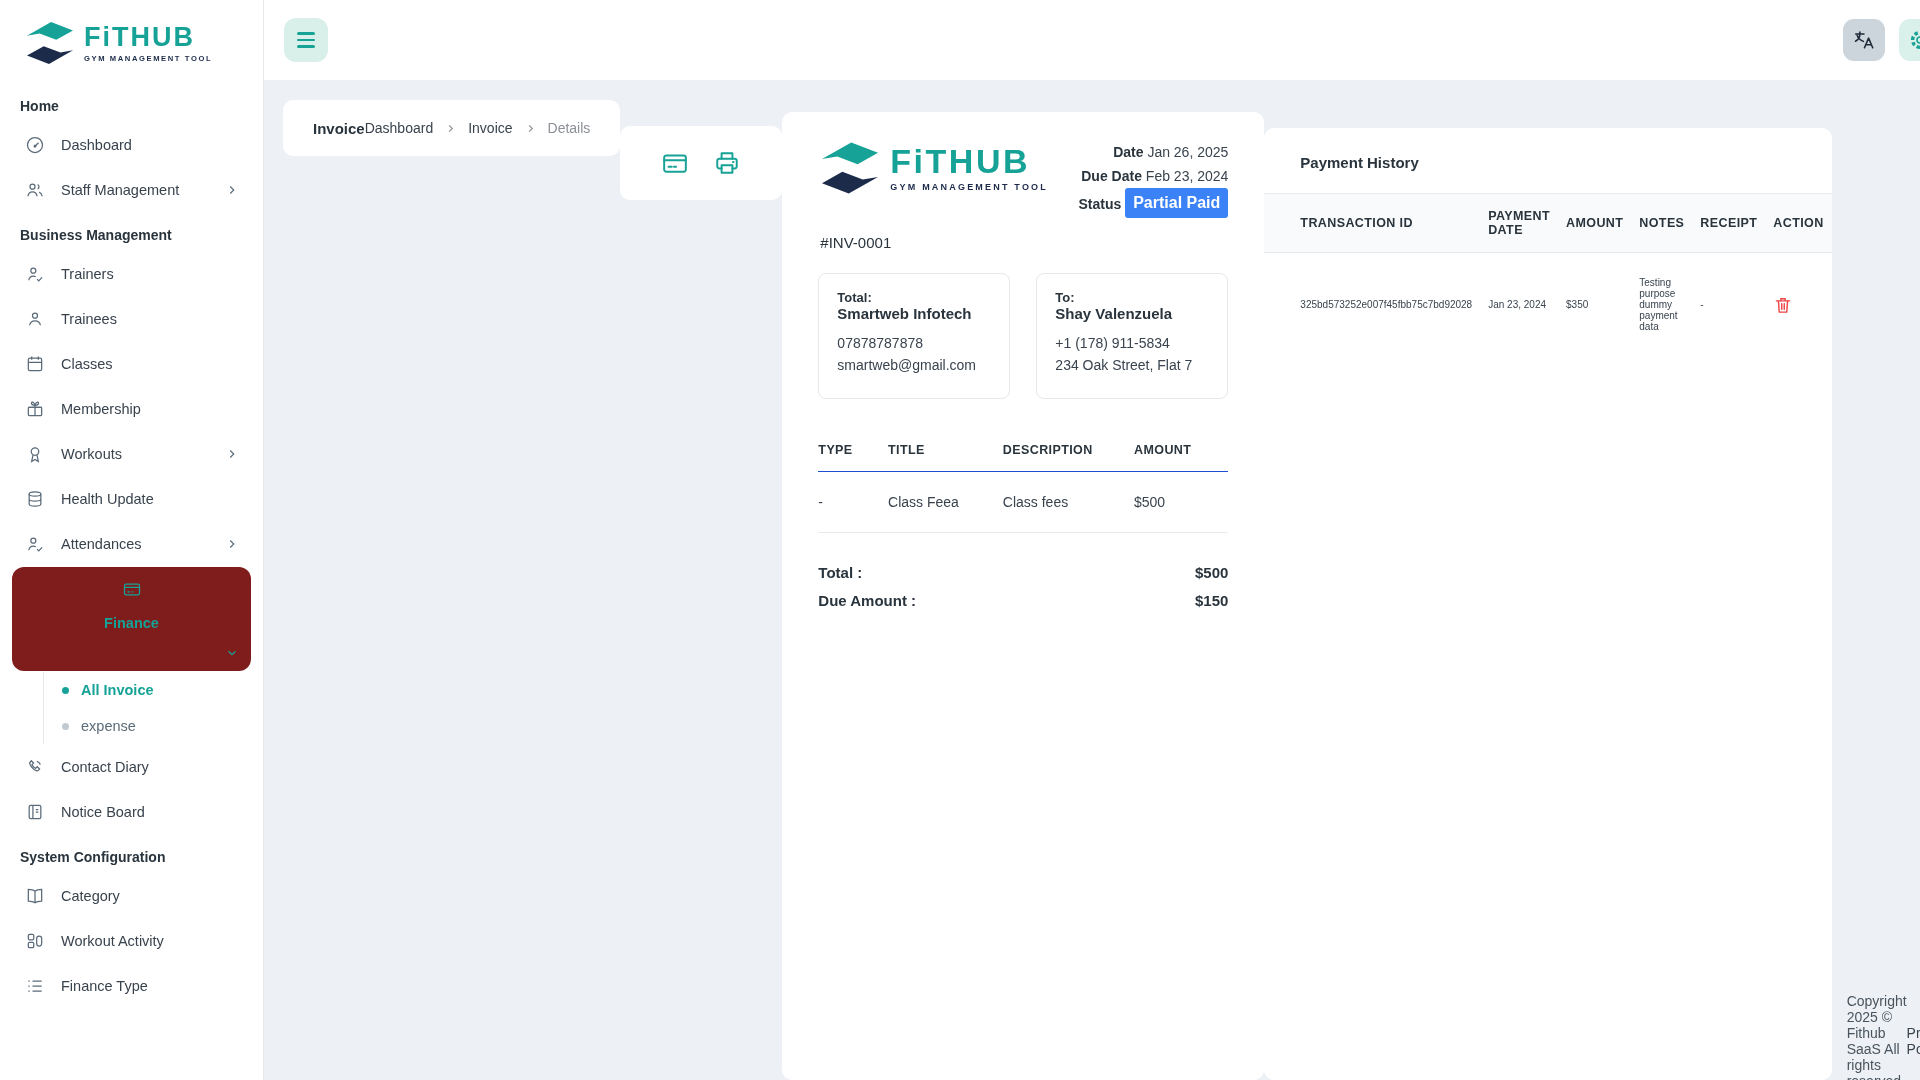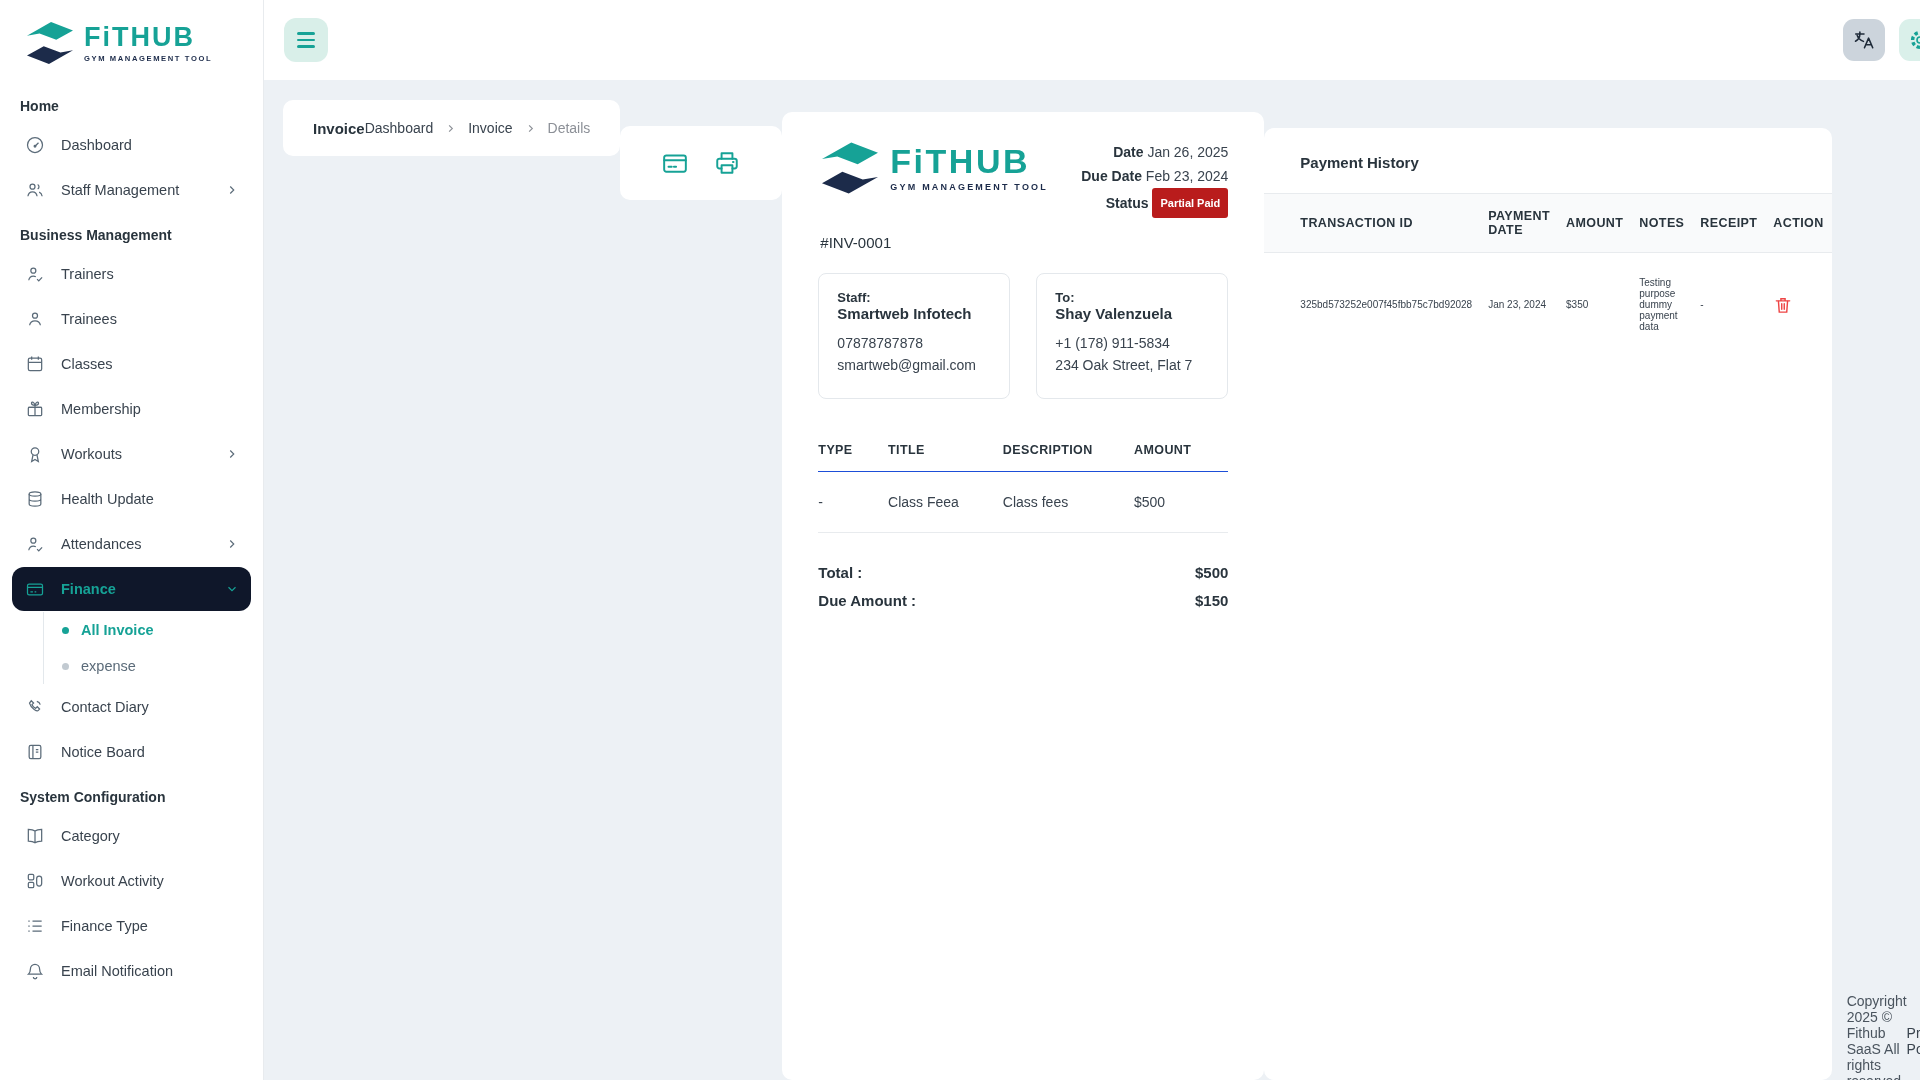--- a/index.html
+++ b/index.html
@@ -11,21 +11,21 @@
   .logo-wrap { display:flex; align-items:center; gap:8px; padding:6px 8px 18px 14px; }
   .logo-mark { width:52px; height:46px; }
   .logo-text-block { display:flex; flex-direction:column; }
   .logo-name { font-size:27px; font-weight:bold; color:#16a296; letter-spacing:2px; line-height:1; }
   .logo-tagline { font-size:7.6px; font-weight:bold; color:#1c2b4a; letter-spacing:1.6px; margin-top:3px; }
   .nav-section-label { font-size:14px; font-weight:bold; color:#29343d; padding:14px 10px 8px 10px; }
   .nav-item { display:flex; align-items:center; gap:15px; padding:11px 12px; margin:1px 2px; border-radius:12px; cursor:pointer; font-size:14.5px; color:#39434e; }
   .nav-item .nicon { width:22px; height:22px; display:flex; align-items:center; justify-content:center; }
   .nav-item svg { stroke:#5b6b79; }
   .nav-item .chev { margin-left:auto; display:flex; }
-  .nav-item.active { background:#0f172a; color:#16a296; font-weight:bold; }
+  .nav-item.active { background:#7f1d1d; color:#16a296; font-weight:bold;flex-direction:column; }
   .nav-item.active svg { stroke:#16a296; }
   .sub-group { border-left:1px solid #e3e8ec; margin-left:33px; padding-left:0; }
   .sub-item { display:flex; align-items:center; gap:12px; padding:10px 10px 10px 18px; font-size:14.5px; color:#5b6b79; cursor:pointer; }
   .sub-item .dot { width:7px; height:7px; border-radius:50%; background:#c2cad1; }
   .sub-item.active { color:#16a296; font-weight:bold; }
   .sub-item.active .dot { background:#16a296; }
 
   
   .main { flex:1; display:flex; flex-direction:column; height:1080px; }
   .topbar { height:80px; background:#fff; display:flex; align-items:center; padding:0 24px 0 20px; }
@@ -53,21 +53,21 @@
   .tool-icon { background:none; border:none; cursor:pointer; display:flex; }
 
   
   .invoice-card { margin-top:12px; padding:28px 36px 34px 36px; }
   .inv-top { display:flex; justify-content:space-between; }
   .inv-logo-mark { width:64px; height:56px; }
   .inv-logo-name { font-size:34px; letter-spacing:2.5px; }
   .inv-logo-tagline { font-size:9px; letter-spacing:2.2px; margin-top:4px; }
   .inv-meta { text-align:right; font-size:14px; line-height:24px; }
   .inv-meta b { color:#29343d; }
-  .status-badge { display:inline-block; background:#b91c1c; color:#fff; font-size:11px; font-weight:bold; padding:3px 8px; border-radius:3px; vertical-align:1px; }
+  .status-badge { display:inline-block; background:#3b82f6; color:#fff; font-size:16px; font-weight:bold; padding:3px 8px; border-radius:3px; vertical-align:1px; }
   .inv-number { font-size:15px; color:#29343d; margin:16px 0 22px 2px; }
   .addr-row { display:flex; gap:26px; }
   .addr-box { flex:1; border:1px solid #e4e8ec; border-radius:8px; padding:16px 18px 22px 18px; font-size:14px; }
   .addr-label { font-size:13px; font-weight:bold; color:#29343d; }
   .addr-name { font-size:15px; font-weight:bold; color:#29343d; margin-bottom:10px; }
   .addr-line { line-height:22px; color:#39434e; }
 
   table { border-collapse:collapse; width:100%; }
   .items-table { margin-top:32px; }
   .items-table th { font-size:12.5px; font-weight:bold; color:#29343d; text-align:left; letter-spacing:.4px; padding:12px 8px 14px 0; border-bottom:1px solid #1d4ed8; }
@@ -290,28 +290,20 @@
 
   <div class="nav-item">
     <span class="nicon">
       <svg width="20" height="20" viewBox="0 0 24 24" fill="none" stroke-width="1.5">
           <path d="M9 6h11M9 12h11M9 18h11M4 6h1.6M4 12h1.6M4 18h1.6"></path>
         </svg>
     </span>
     <span>Finance Type</span>
   </div>
 
-  <div class="nav-item">
-    <span class="nicon">
-      <svg width="20" height="20" viewBox="0 0 24 24" fill="none" stroke-width="1.5">
-          <path d="M12 4a5.5 5.5 0 00-5.5 5.5c0 4-1.5 5.4-2.4 6.3h15.8c-.9-.9-2.4-2.3-2.4-6.3A5.5 5.5 0 0012 4zM10 19.3a2.1 2.1 0 004.2 0"></path>
-        </svg>
-    </span>
-    <span>Email Notification</span>
-  </div>
 </aside>
 
 <div class="main">
 
   <header class="topbar">
     <button class="hamburger-btn">
       <span></span>
         <span></span>
         <span></span>
     </button>
@@ -400,21 +392,21 @@
           <div><b>Date</b> <span>Jan 26, 2025</span></div>
           <div><b>Due Date</b> <span>Feb 23, 2024</span></div>
           <div><b>Status</b> <span class="status-badge">Partial Paid</span></div>
         </div>
       </div>
 
       <div class="inv-number">#INV-0001</div>
 
       <div class="addr-row">
         <div class="addr-box">
-          <div class="addr-label">Staff:</div>
+          <div class="addr-label">Total:</div>
           <div class="addr-name">Smartweb Infotech</div>
           <div class="addr-line">07878787878</div>
           <div class="addr-line">smartweb@gmail.com</div>
         </div>
         <div class="addr-box">
           <div class="addr-label">To:</div>
           <div class="addr-name">Shay Valenzuela</div>
           <div class="addr-line">+1 (178) 911-5834</div>
           <div class="addr-line">234 Oak Street, Flat 7</div>
         </div>

